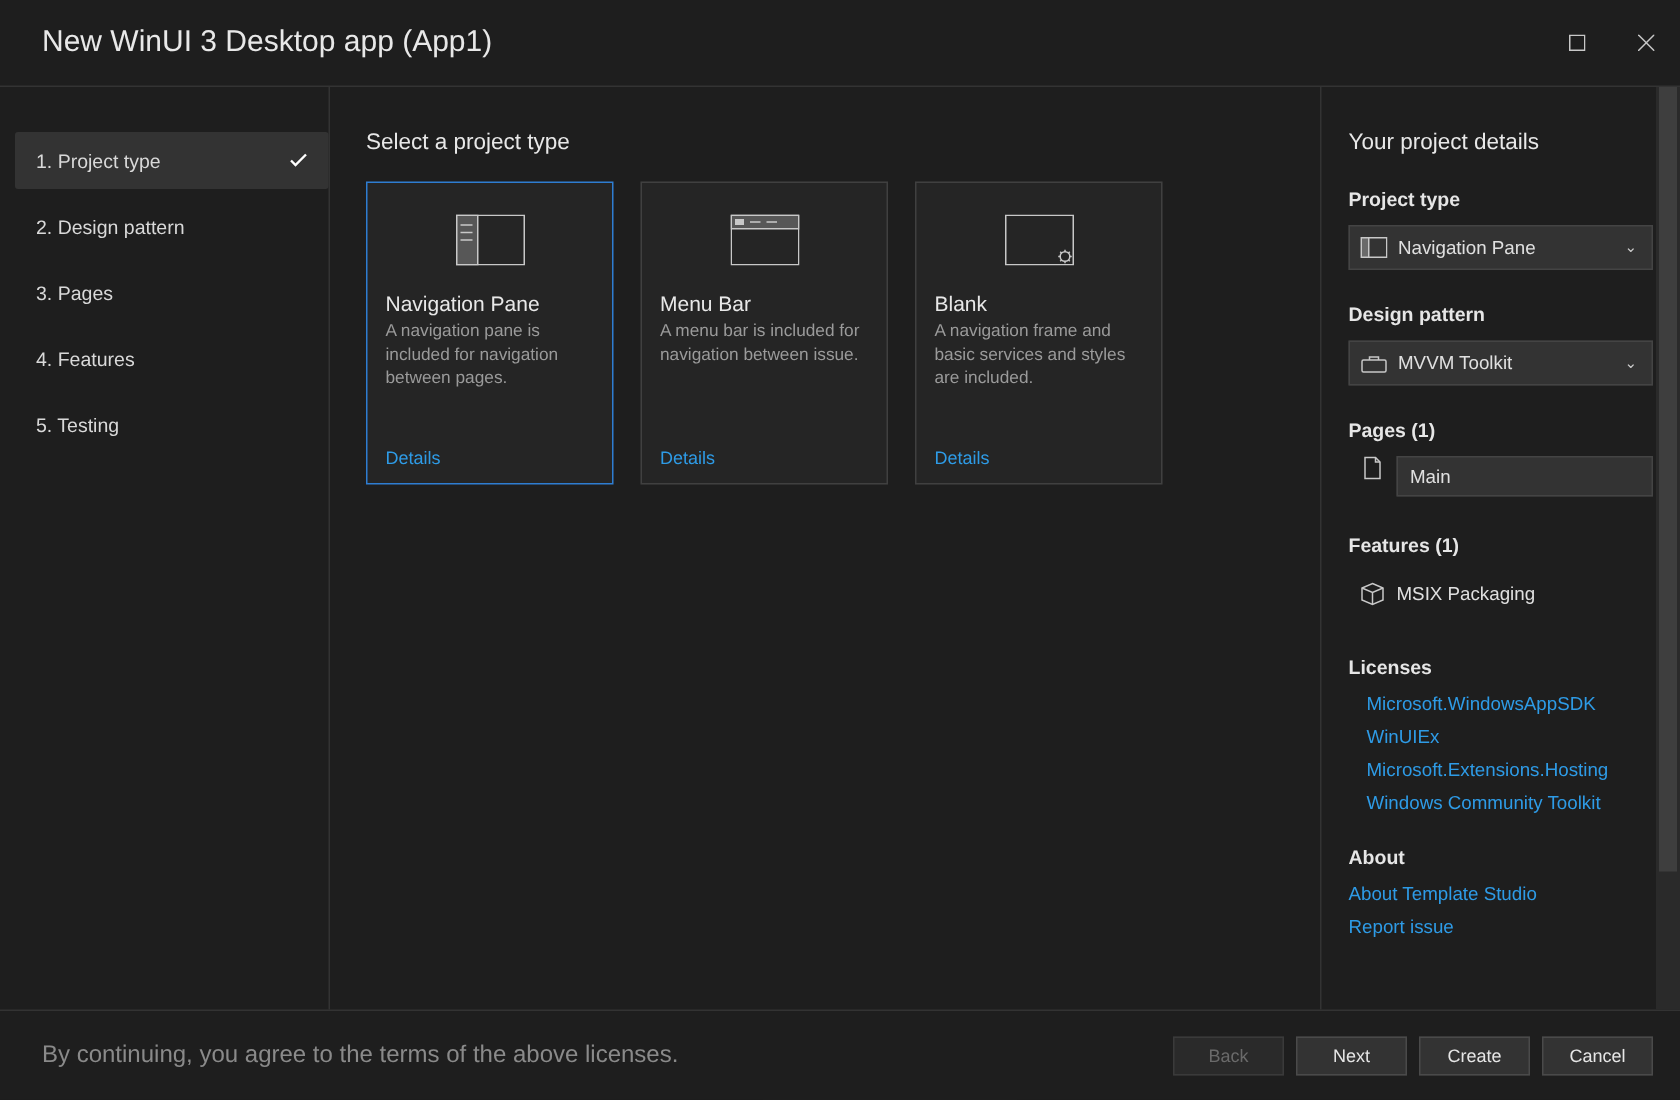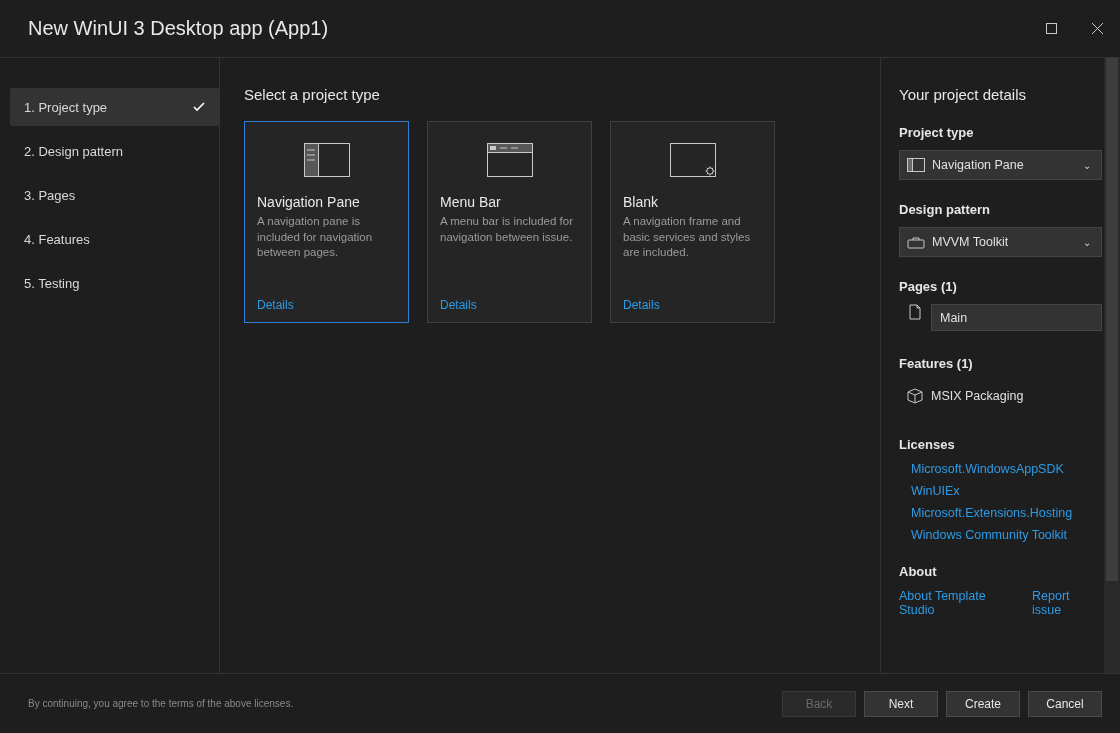--- a/index.html
+++ b/index.html
@@ -40,25 +40,25 @@
   .select-text { flex: 1; font-size: 12.5px; color: #e0e0e0; }
   .select-caret { width: 18px; font-size: 10px; color: #cfcfcf; }
   .page-row { display: flex; align-items: flex-start; height: 30px; margin-bottom: 22px; }
   .page-icon { width: 32px; display: flex; align-items: center; justify-content: center; }
   .page-input { flex: 1; background: #333333; border: 1px solid #444; height: 27px; line-height: 27px; padding: 0 8px; font-size: 12.5px; color: #e0e0e0; }
   .feature-row { display: flex; align-items: center; height: 30px; margin-bottom: 26px; }
   .feature-icon { width: 32px; display: flex; align-items: center; justify-content: center; }
   .feature-text { font-size: 12.5px; color: #e0e0e0; }
   .links { display: flex; flex-direction: column; gap: 8px; margin-bottom: 22px; padding-left: 12px; }
   .links a { font-size: 12.5px; color: #2e9be6; text-decoration: none; cursor: pointer; }
-  .about-links { display: flex; flex-direction: row; gap: 8px; }
+  .about-links { display: flex; flex-direction: column; gap: 8px; }
   .about-links a { font-size: 12.5px; color: #2e9be6; text-decoration: none; cursor: pointer; }
   
   .footer { height: 60px; border-top: 1px solid #333; display: flex; align-items: center; justify-content: space-between; padding: 0 18px 0 28px; }
-  .footer-text { font-size: 10px; color: #8a8a8a; text-align: center; }
+  .footer-text { font-size: 16px; color: #8a8a8a; text-align: center; }
   .footer-buttons { display: flex; gap: 8px; }
   .btn { width: 74px; height: 26px; background: #333333; border: 1px solid #4a4a4a; color: #e6e6e6; font-size: 12px; display: flex; align-items: center; justify-content: center; cursor: pointer; }
   .btn.disabled { color: #6a6a6a; border-color: #3a3a3a; background: #2a2a2a; cursor: default; }
   
   .outer-scroll { position: absolute; right: 0; top: 58px; bottom: 60px; width: 16px; background: #2a2a2a; }
   .outer-thumb { position: absolute; left: 2px; right: 2px; top: 0; height: 85%; background: #3e3e3e; }
 </style>
 </head>
 <body>
 

